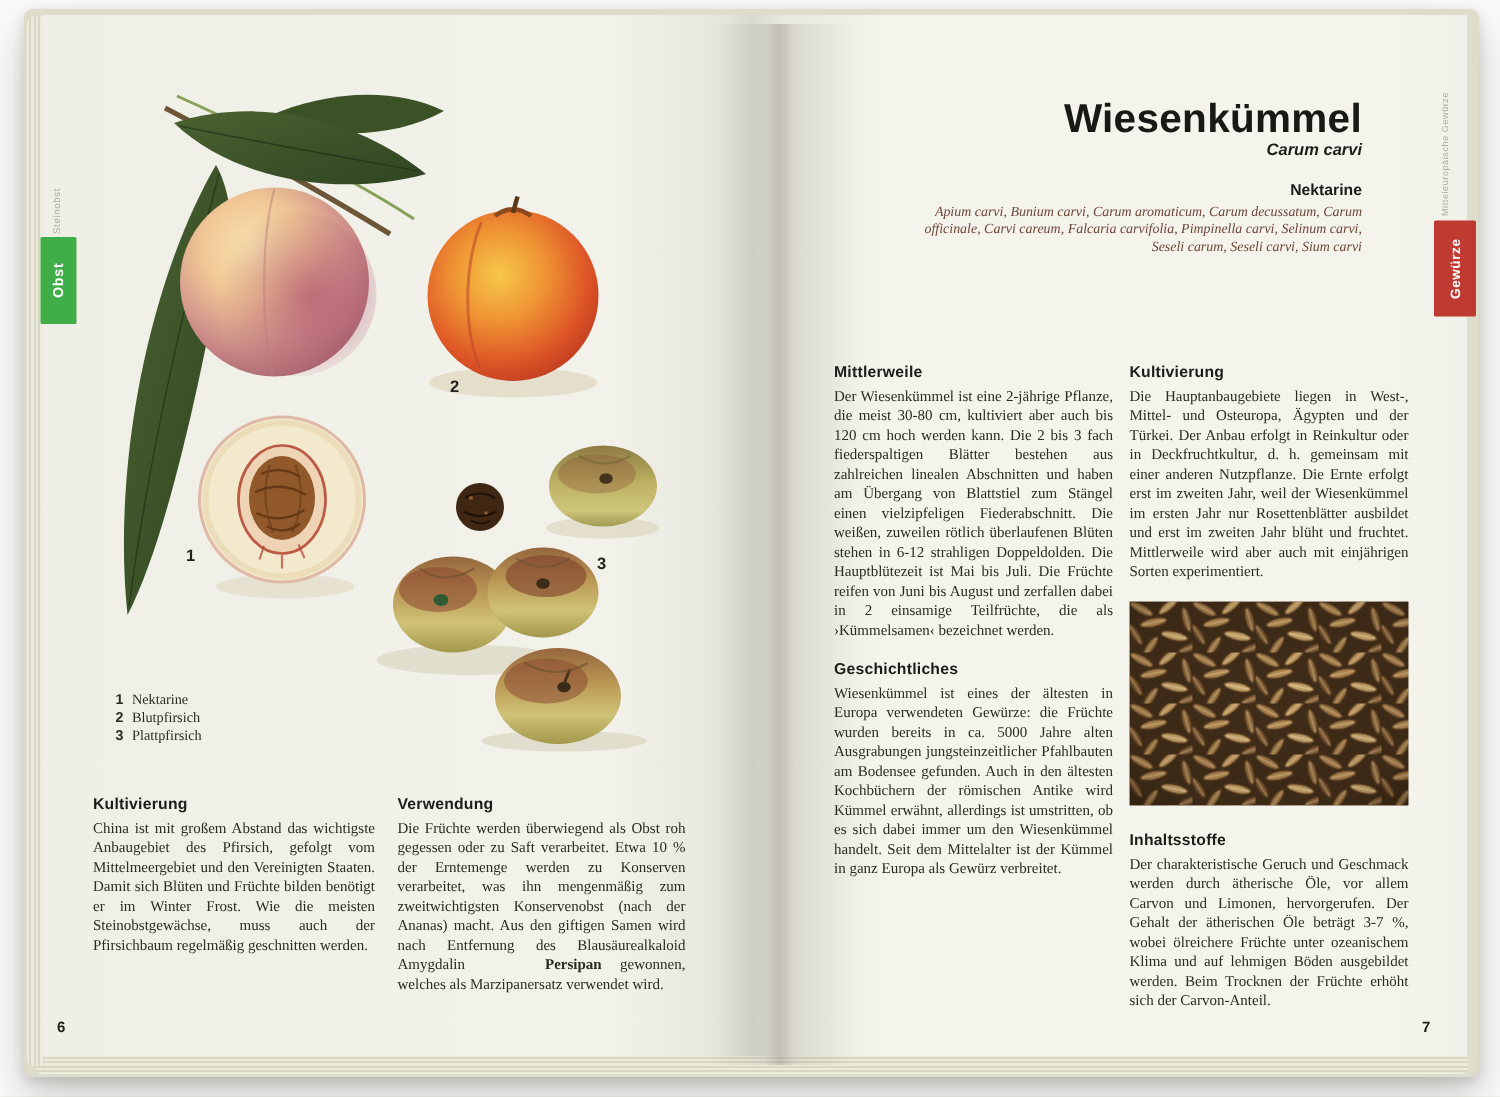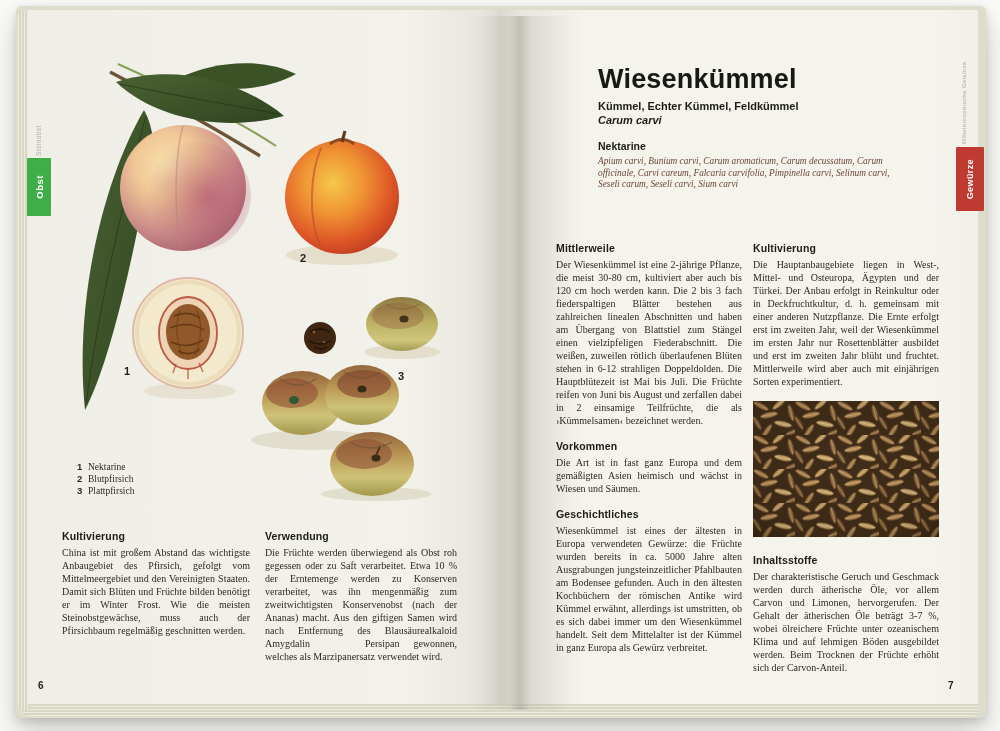--- a/index.html
+++ b/index.html
@@ -32,39 +32,39 @@
   .tab-obst { left:27px; top:158px; width:24px; height:58px; font-size:9.5px; letter-spacing:.5px; }
   .tab-gewuerze { left:956px; top:147px; width:28px; height:64px; font-size:9px; letter-spacing:.4px; }
   .side-text { position:absolute; color:#aeac9e; font-size:6.5px; letter-spacing:.4px; }
   .side-text-l { left:35px; top:104px; height:52px; }
   .side-text-r { left:961px; top:48px; height:96px; font-size:6px; overflow:hidden; }
 
   
   .sec { margin-bottom:13px; }
   .sec-head { font:700 10.5px/13px "Liberation Sans", sans-serif; color:#1d1c18; letter-spacing:.15px; margin-bottom:3px; }
   .sec-body { font:10px/13px "Liberation Serif", serif; color:#2b2a24; text-align:justify; }
-  .sec-body b { font-weight:400;padding-left:41px; }
+  .sec-body b { font-weight:700;padding-left:41px; }
 
   
   .illustration { position:absolute; left:58px; top:52px; width:415px; height:452px; }
   .fig-num { position:absolute; font:700 11px "Liberation Sans", sans-serif; color:#22211c; }
   .fig-1 { left:66px;  top:313px; }
   .fig-2 { left:242px; top:200px; }
   .fig-3 { left:340px; top:318px; }
   .legend { position:absolute; left:62px; top:461px; }
   .legend-row { font:9.5px/12px "Liberation Serif", serif; color:#2b2a24;margin-left:15px; }
   .legend-num { font:700 9.5px "Liberation Sans", sans-serif; display:inline-block; width:11px; }
   .lp-col1 { position:absolute; left:62px;  top:530px; width:188px; }
   .lp-col2 { position:absolute; left:265px; top:530px; width:192px; }
   .pagenum { position:absolute; font:700 10px "Liberation Sans", sans-serif; color:#22211c; }
   .pn-left  { left:38px;  top:680px; }
   .pn-right { left:948px; top:680px; }
 
   
-  .rp-header { position:absolute; left:598px; top:64px; width:310px; }
+  .rp-header { position:absolute; left:598px; top:64px; width:310px; text-align:right; }
   .rp-title { font:700 27px/30px "Liberation Sans", sans-serif; color:#181814; letter-spacing:.2px; }
   .rp-common { font:700 11px/13.5px "Liberation Sans", sans-serif; color:#1d1c18; margin-top:6px; }
   .rp-latin  { font:italic 700 11px/13.5px "Liberation Sans", sans-serif; color:#1d1c18; }
   .rp-family { font:700 11px/13px "Liberation Sans", sans-serif; color:#1d1c18; margin-top:14px; }
   .rp-synhead { font:700 10.5px/12px "Liberation Sans", sans-serif; color:#1d1c18; margin-top:13px; }
   .rp-synlist { font:italic 9.3px/11.5px "Liberation Serif", serif; color:#6e4638; margin-top:4px; }
 
   
   .rp-col1 { position:absolute; left:556px; top:242px; width:186px; }
   .rp-col2 { position:absolute; left:753px; top:242px; width:186px; }
@@ -221,34 +221,29 @@
     <div class="sec">
       <div class="sec-head">Verwendung</div>
       <div class="sec-body"><span>Die Früchte werden überwiegend als Obst roh gegessen oder zu Saft verarbeitet. Etwa 10 % der Erntemenge werden zu Konserven verarbeitet, was ihn mengenmäßig zum zweitwichtigsten Konservenobst (nach der Ananas) macht. Aus den giftigen Samen wird nach Entfernung des Blausäurealkaloid Amygdalin </span><b>Persipan</b><span> gewonnen, welches als Marzipanersatz verwendet wird.</span></div>
     </div>
   </div>
 
   <div class="pagenum pn-left">6</div>
 
   <div class="rp-header">
     <div class="rp-title">Wiesenkümmel</div>
-    <div class="rp-common">Kümmel, Echter Kümmel, Feldkümmel</div>
     <div class="rp-latin">Carum carvi</div>
     <div class="rp-synhead">Nektarine</div>
     <div class="rp-synlist">Apium carvi, Bunium carvi, Carum aromaticum, Carum decussatum, Carum officinale, Carvi careum, Falcaria carvifolia, Pimpinella carvi, Selinum carvi, Seseli carum, Seseli carvi, Sium carvi</div>
   </div>
 
   <div class="rp-col1">
     <div class="sec">
       <div class="sec-head">Mittlerweile</div>
       <div class="sec-body">Der Wiesenkümmel ist eine 2-jährige Pflanze, die meist 30-80 cm, kultiviert aber auch bis 120 cm hoch werden kann. Die 2 bis 3 fach fiederspaltigen Blätter bestehen aus zahlreichen linealen Abschnitten und haben am Übergang von Blattstiel zum Stängel einen vielzipfeligen Fiederabschnitt. Die weißen, zuweilen rötlich überlaufenen Blüten stehen in 6-12 strahligen Doppeldolden. Die Hauptblütezeit ist Mai bis Juli. Die Früchte reifen von Juni bis August und zerfallen dabei in 2 einsamige Teilfrüchte, die als ›Kümmelsamen‹ bezeichnet werden.</div>
-    </div>
-    <div class="sec">
-      <div class="sec-head">Vorkommen</div>
-      <div class="sec-body">Die Art ist in fast ganz Europa und dem gemäßigten Asien heimisch und wächst in Wiesen und Säumen.</div>
     </div>
     <div class="sec">
       <div class="sec-head">Geschichtliches</div>
       <div class="sec-body">Wiesenkümmel ist eines der ältesten in Europa verwendeten Gewürze: die Früchte wurden bereits in ca. 5000 Jahre alten Ausgrabungen jungsteinzeitlicher Pfahlbauten am Bodensee gefunden. Auch in den ältesten Kochbüchern der römischen Antike wird Kümmel erwähnt, allerdings ist umstritten, ob es sich dabei immer um den Wiesenkümmel handelt. Seit dem Mittelalter ist der Kümmel in ganz Europa als Gewürz verbreitet.</div>
     </div>
   </div>
 
   <div class="rp-col2">
     <div class="sec">
       <div class="sec-head">Kultivierung</div>

